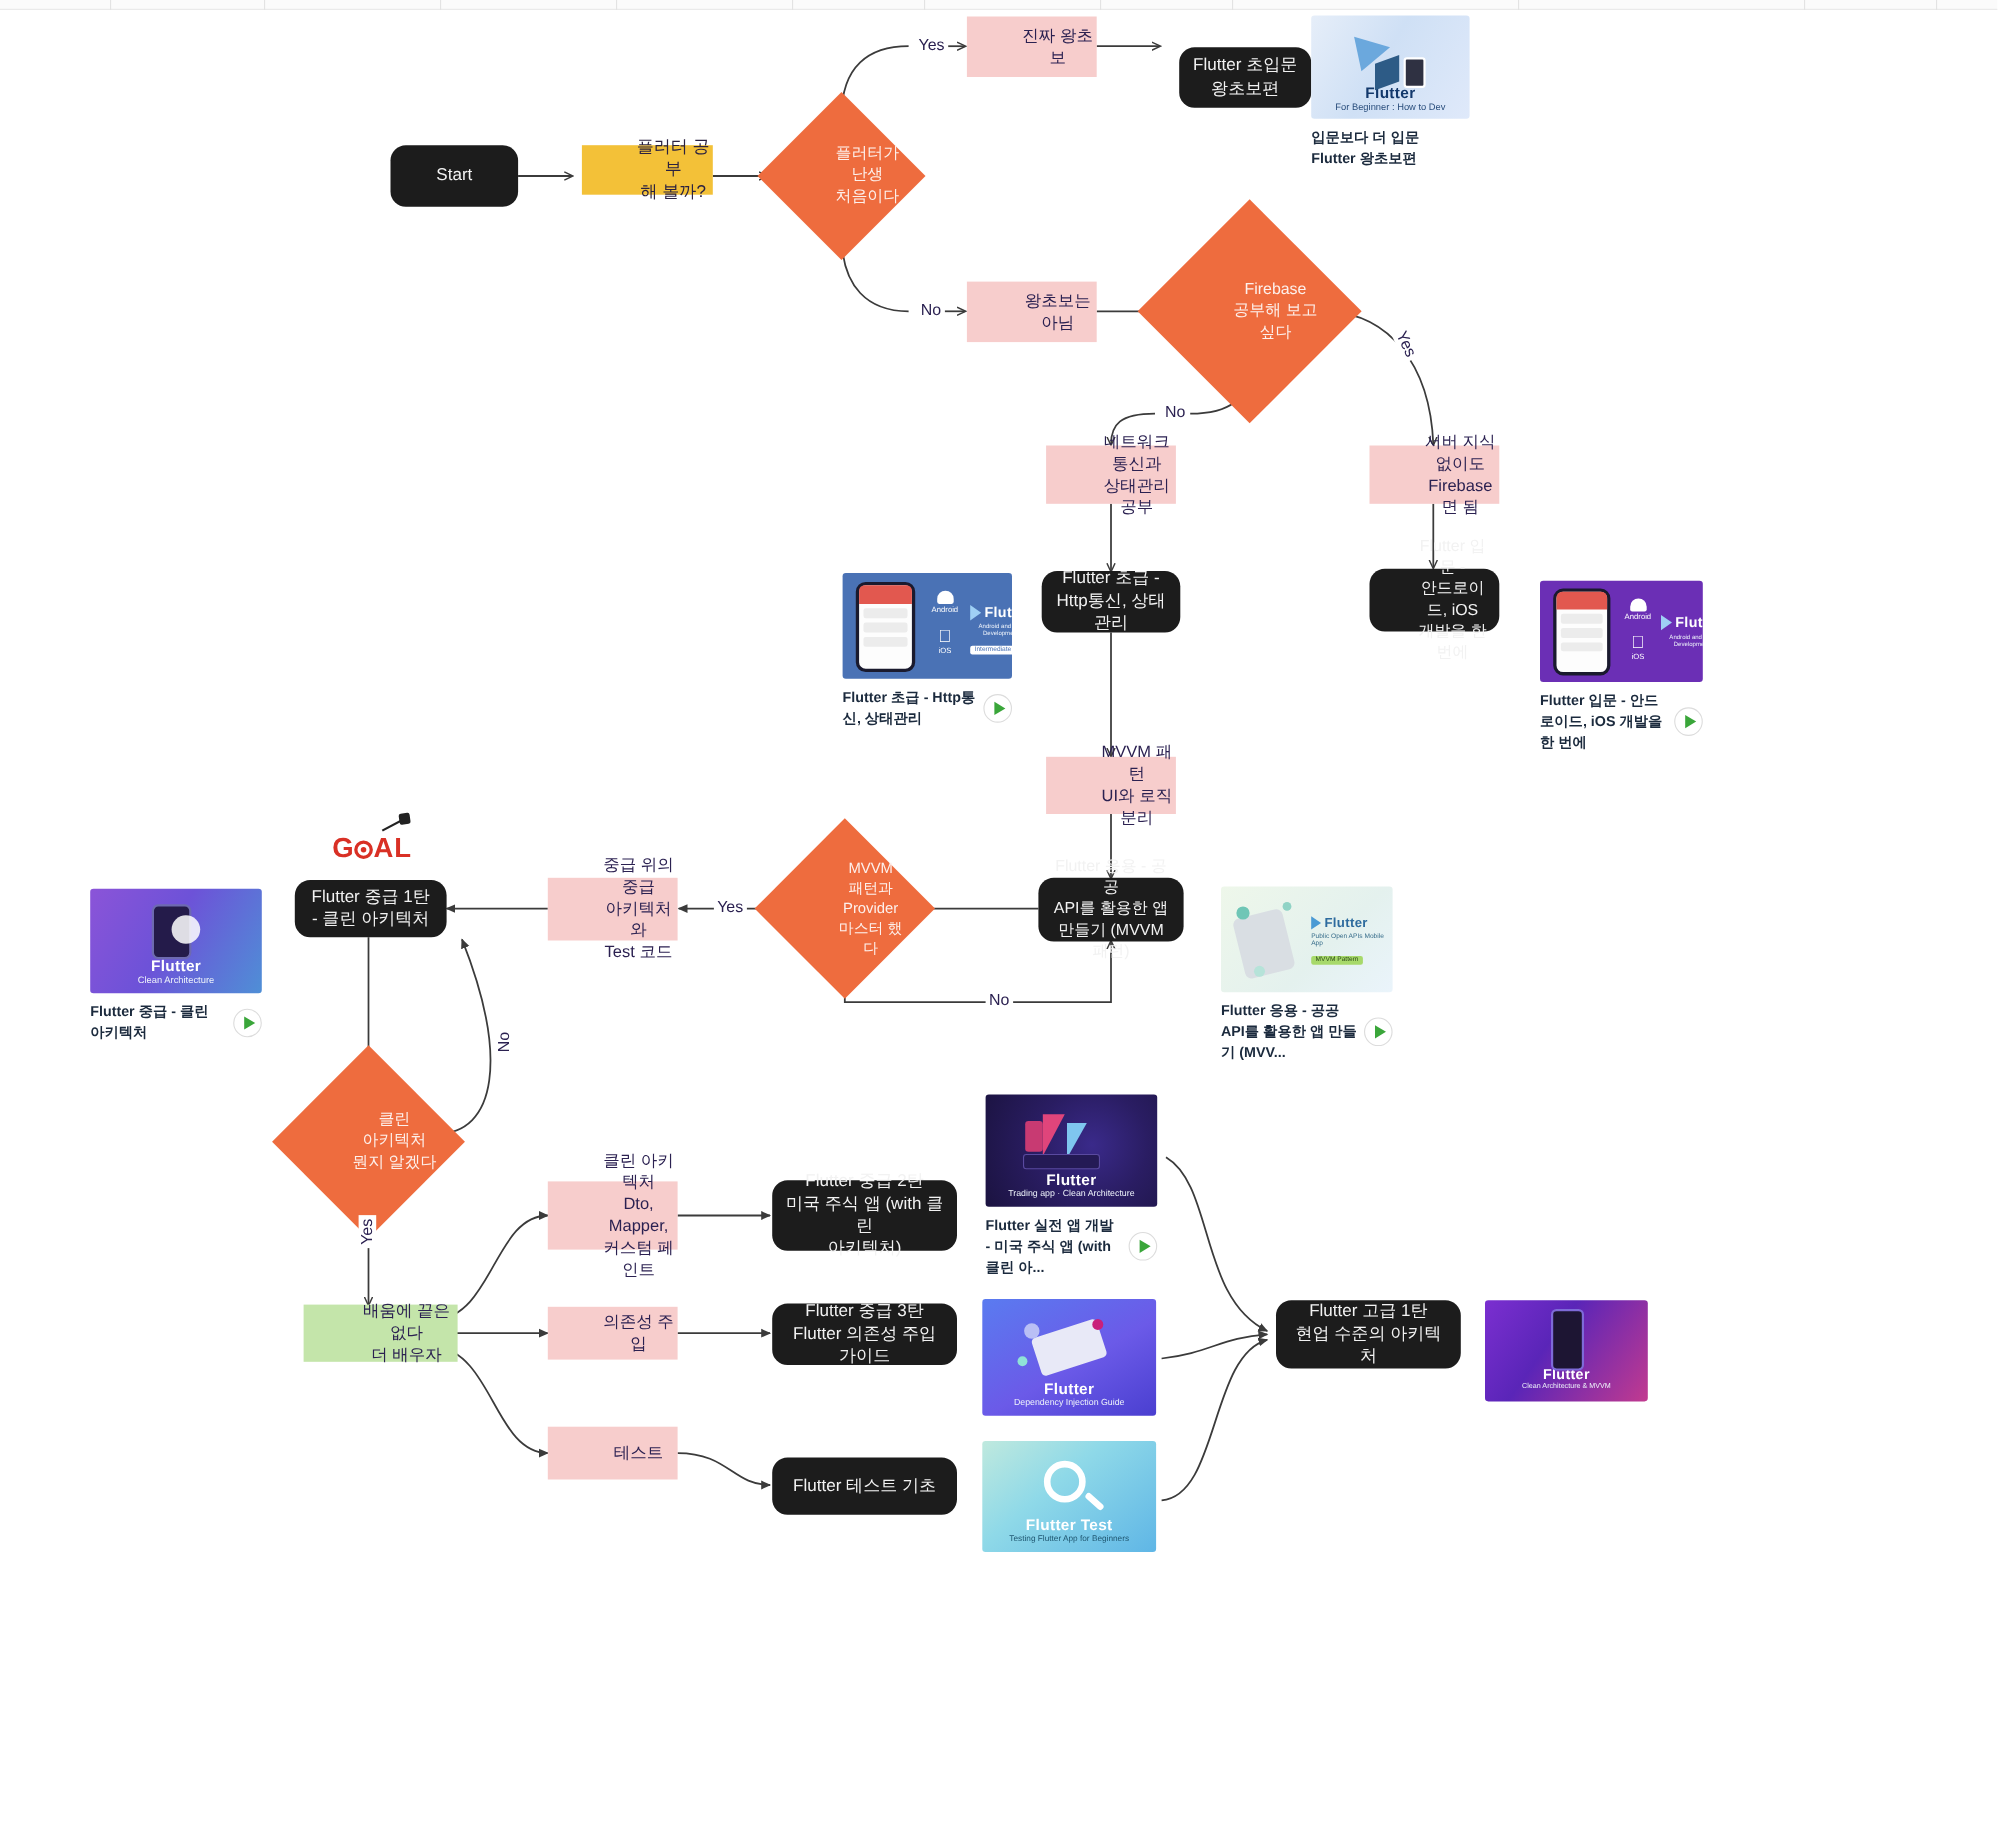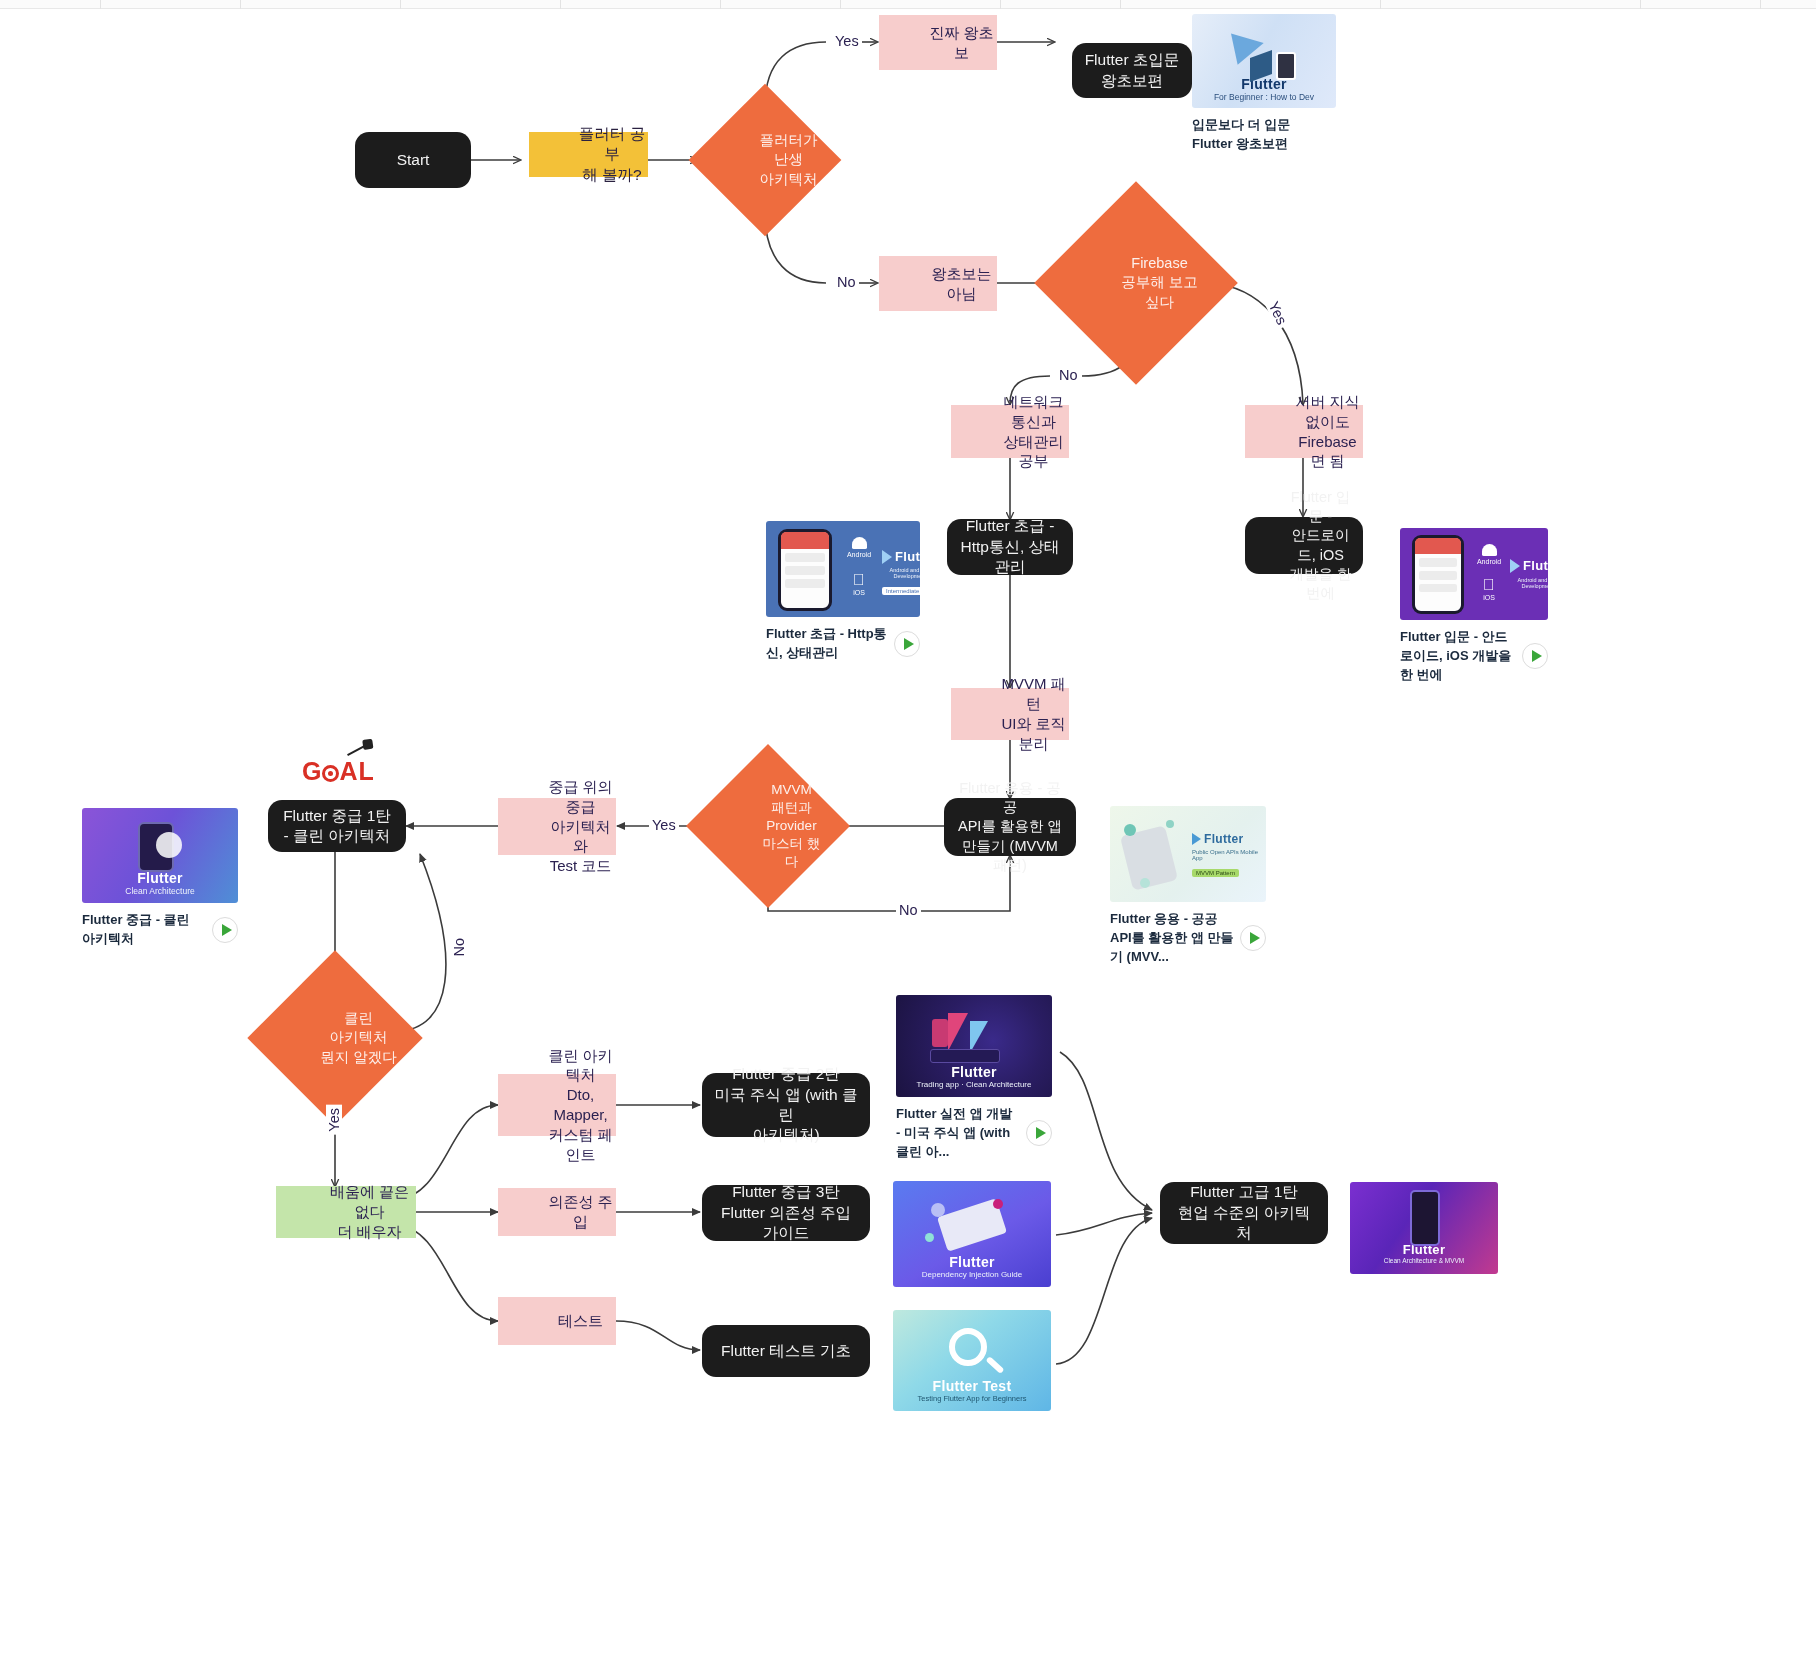--- a/index.html
+++ b/index.html
@@ -170,21 +170,21 @@
 
   <div class="node n-yellow" style="left:529px; top:132px; width:119px; height:45px; white-space:pre-line;">
     <span>플러터 공부
 해 볼까?</span>
   </div>
 
   <div class="node n-diamond" style="left:711px; top:106px; width:108px; height:108px;">
     <div class="dshape"></div>
     <div class="dtext" style="white-space:pre-line;">플러터가
 난생
-아키텍처</div>
+처음이다</div>
   </div>
 
   <div class="node n-pink" style="left:879px; top:15px; width:118px; height:55px;">
     <span>진짜 왕초보</span>
   </div>
 
   <div class="node n-black" style="left:1072px; top:15px; width:120px; height:55px; white-space:pre-line;margin-top:28px;">
     <span>Flutter 초입문
 왕초보편</span>
   </div>

